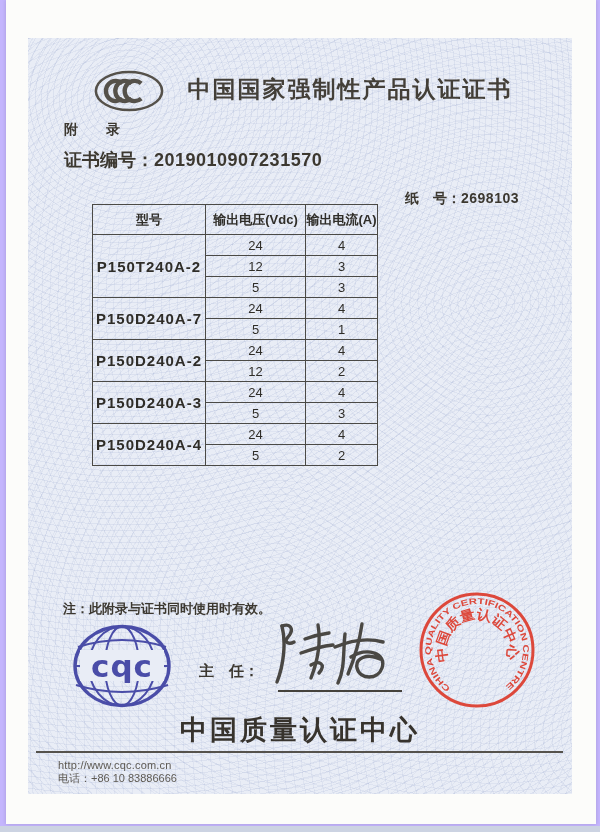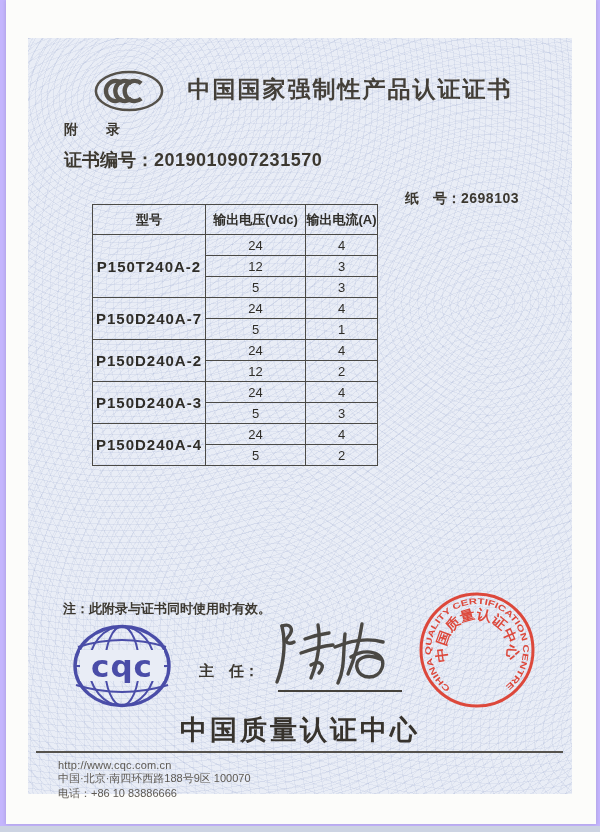--- a/index.html
+++ b/index.html
@@ -176,18 +176,17 @@
     </text>
     <text font-size="13.5" font-weight="700" fill="#dd3b2c">
       <textPath href="#innerPath" startOffset="2" textLength="118" lengthAdjust="spacingAndGlyphs">中国质量认证中心</textPath>
     </text>
   </svg>
 
   <div class="abs footer-org">中国质量认证中心</div>
   <div class="abs footer-rule"></div>
   <div class="abs footer-row">
     <span class="url">http://www.cqc.com.cn</span>
-    <span>中国·北京·南四环西路188号9区 100070</span>
     <span>电话：+86 10 83886666</span>
   </div>
 
   <div class="bottom-strip"></div>
 </div>
 
 </body></html>

